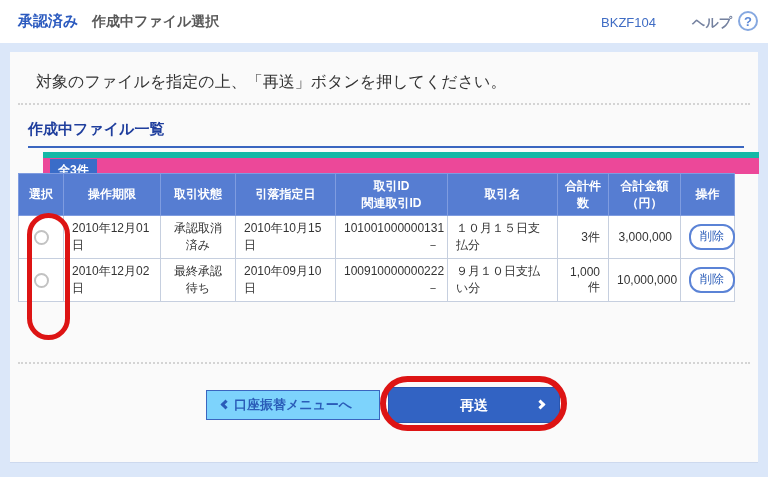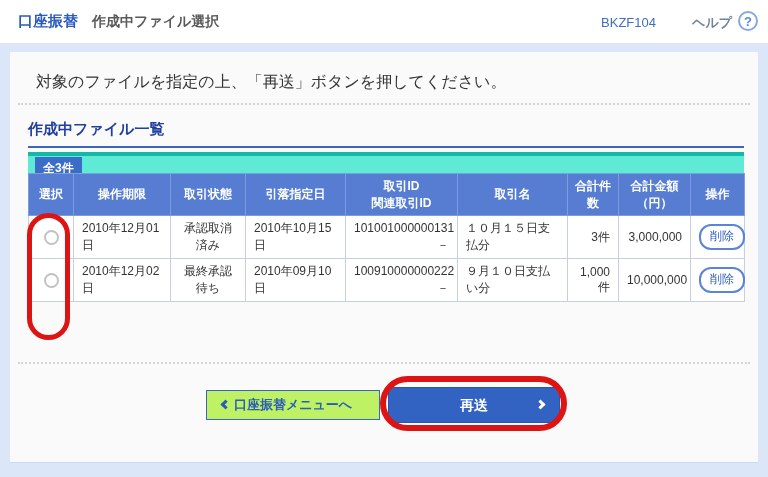--- a/index.html
+++ b/index.html
@@ -33,32 +33,32 @@
   .dotted-sep { position: absolute; left: 8px; width: 732px; border-top: 2px dotted #d4d4d4; }
   .sep1 { top: 51px; }
   .sep2 { top: 310px; }
 
   .section-title {
     position: absolute; left: 18px; top: 68px; width: 716px;
     font-size: 15px; font-weight: bold; color: #1f3e9d;
     padding-bottom: 7px; border-bottom: 2px solid #3a66c0;
   }
   .count-bar {
-    position: absolute; left: 18px; top: 100px; width: 716px; height: 22px;
-    background: #5eead4; border-top: 4px solid #14b8a6;
+    position: absolute; left: 33px; top: 100px; width: 716px; height: 22px;
+    background: #ec4899; border-top: 6px solid #14b8a6;
     display: flex; align-items: flex-start; overflow: visible;
   }
   .count-badge {
     margin-left: 7px; margin-top: 1px; background: #3a6cc8; color: #fff;
     font-size: 12px; font-weight: bold; padding: 3px 8px 3px;
   }
 
   
   .data-table {
-    position: absolute; left: 18px; top: 121px; width: 716px;
+    position: absolute; left: 8px; top: 121px; width: 716px;
     border-collapse: collapse; table-layout: fixed; font-size: 12px; padding-left: 16px;
   }
   .data-table thead th {
     background: #567dd2; color: #fff; border: 1px solid #7f9ce0;
     font-weight: bold; height: 42px; font-size: 12px; text-align: center;
     vertical-align: middle; line-height: 1.35; padding: 0 2px;
   }
   .data-table tbody td {
     background: #ffffff; border: 1px solid #c6cfdf; height: 43px;
     vertical-align: middle; color: #333; padding: 0 8px;
@@ -76,21 +76,21 @@
 
   .delete-btn {
     display: inline-block; border: 2px solid #5b83d6; border-radius: 12px;
     color: #2a5cb8; background: #fff; font-size: 12px; padding: 2px 9px 3px;
     cursor: pointer; white-space: nowrap;
   }
 
   
   .back-btn {
     position: absolute; left: 196px; top: 338px; width: 174px; height: 30px;
-    background: #bef264; border: 1px solid #3a66c0; color: #2a5cb8;
+    background: #7dd3fc; border: 1px solid #3a66c0; color: #2a5cb8;
     font-size: 13px; font-weight: bold; text-align: center; line-height: 28px; cursor: pointer;
   }
   .chev-left {
     position: absolute; left: 15px; top: 10px; width: 7px; height: 7px;
     border-left: 3px solid #2a5cb8; border-bottom: 3px solid #2a5cb8; transform: rotate(45deg);
   }
   .submit-btn {
     position: absolute; left: 378px; top: 335px; width: 172px; height: 36px;
     background: #3263c3; border: 1px solid #2a55ad; border-radius: 3px;
     color: #fff; font-size: 14px; font-weight: bold; text-align: center; line-height: 34px; cursor: pointer;
@@ -102,21 +102,21 @@
 
   
   .annot { position: absolute; border: 5px solid #dd1414; background: transparent; pointer-events: none; }
   .annot-radio  { left: 27px; top: 213px; width: 43px; height: 127px; border-radius: 22px; }
   .annot-submit { left: 380px; top: 376px; width: 187px; height: 55px; border-radius: 28px; border-width: 6px; }
 </style>
 </head>
 <body>
 
 <div class="topbar">
-  <span class="app-title">口座振替</span>
+  <span class="app-title">承認済み</span>
   <span class="page-title">作成中ファイル選択</span>
   <span class="screen-id">BKZF104</span>
   <span class="help-link">ヘルプ</span>
   <span class="help-icon">?</span>
 </div>
 
 <div class="panel">
   <div class="message">対象のファイルを指定の上、「再送」ボタンを押してください。</div>
   <div class="dotted-sep sep1"></div>
 

